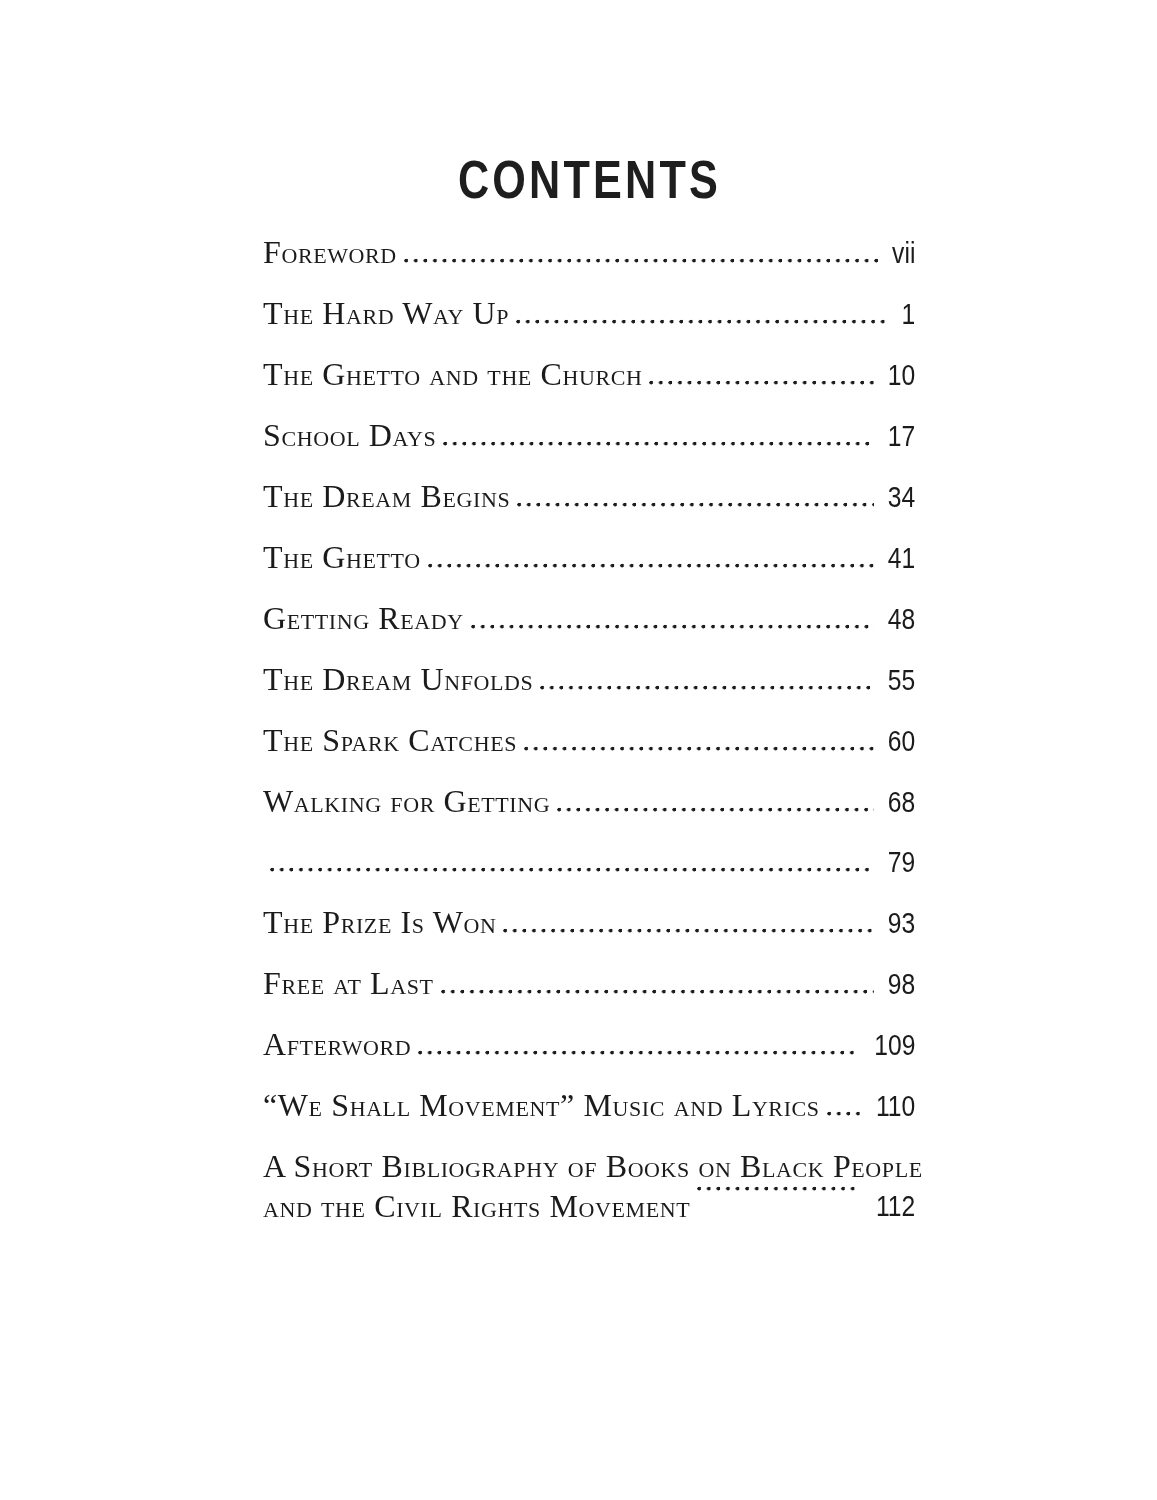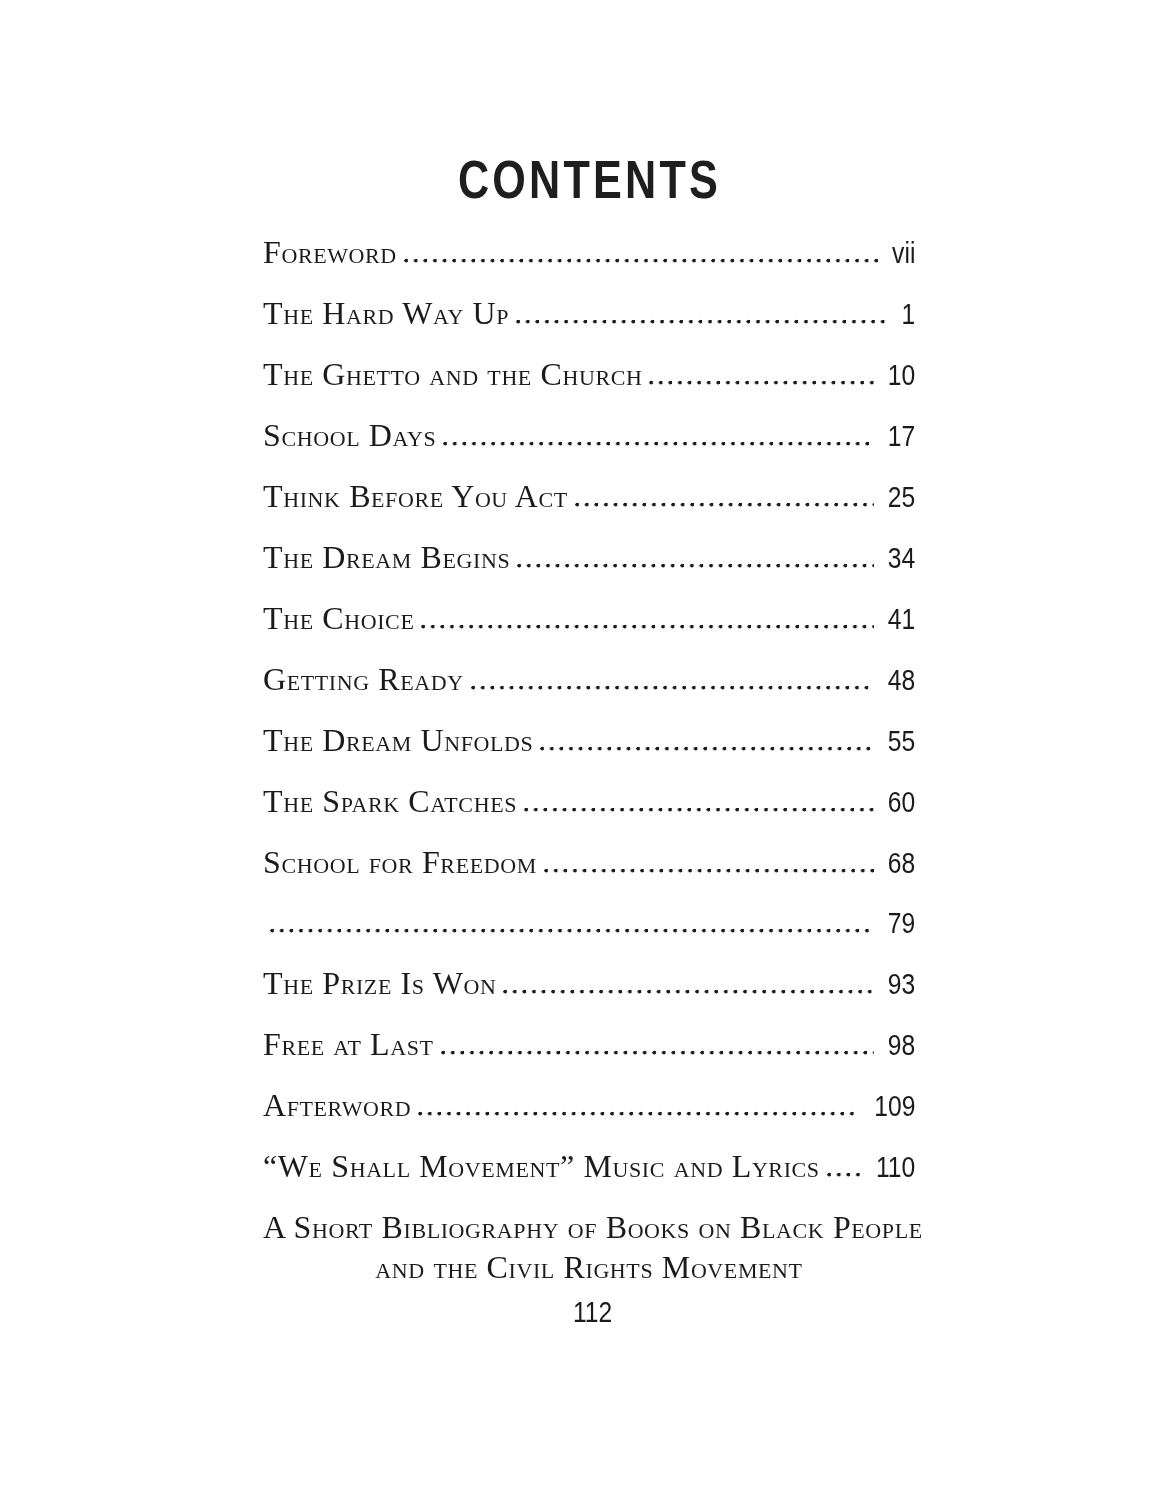--- a/index.html
+++ b/index.html
@@ -73,23 +73,22 @@
     display: block;
     margin-top: 15px;
   }
   .bib-line1 {
     font-variant: small-caps;
     white-space: nowrap;
     line-height: 40px;
   }
   .bib-line2 {
     display: flex;
-    align-items: center;
-    line-height: 40px;
-    flex-direction: column;
+    align-items: flex-end;
+    line-height: 40px;
   }
 </style>
 </head>
 <body>
 
 <div class="page">
 
   <div class="title-wrap">
     <h1 class="page-title">CONTENTS</h1>
   </div>
@@ -113,34 +112,29 @@
       <span class="dots"></span>
       <span class="toc-page">10</span>
     </div>
 
     <div class="toc-row">
       <span class="toc-label">School Days</span>
       <span class="dots"></span>
       <span class="toc-page">17</span>
     </div>
 
-    <div class="toc-row">
-      <span class="toc-label">Think Before You Act</span>
-      <span class="dots"></span>
-      <span class="toc-page">25</span>
-    </div>
 
     <div class="toc-row">
       <span class="toc-label">The Dream Begins</span>
       <span class="dots"></span>
       <span class="toc-page">34</span>
     </div>
 
     <div class="toc-row">
-      <span class="toc-label">The Choice</span>
+      <span class="toc-label">The Ghetto</span>
       <span class="dots"></span>
       <span class="toc-page">41</span>
     </div>
 
     <div class="toc-row">
       <span class="toc-label">Getting Ready</span>
       <span class="dots"></span>
       <span class="toc-page">48</span>
     </div>
 
@@ -150,21 +144,21 @@
       <span class="toc-page">55</span>
     </div>
 
     <div class="toc-row">
       <span class="toc-label">The Spark Catches</span>
       <span class="dots"></span>
       <span class="toc-page">60</span>
     </div>
 
     <div class="toc-row">
-      <span class="toc-label">School for Freedom</span>
+      <span class="toc-label">Walking for Getting</span>
       <span class="dots"></span>
       <span class="toc-page">68</span>
     </div>
 
     <div class="toc-row">
       <span class="dots"></span>
       <span class="toc-page">79</span>
     </div>
 
 

